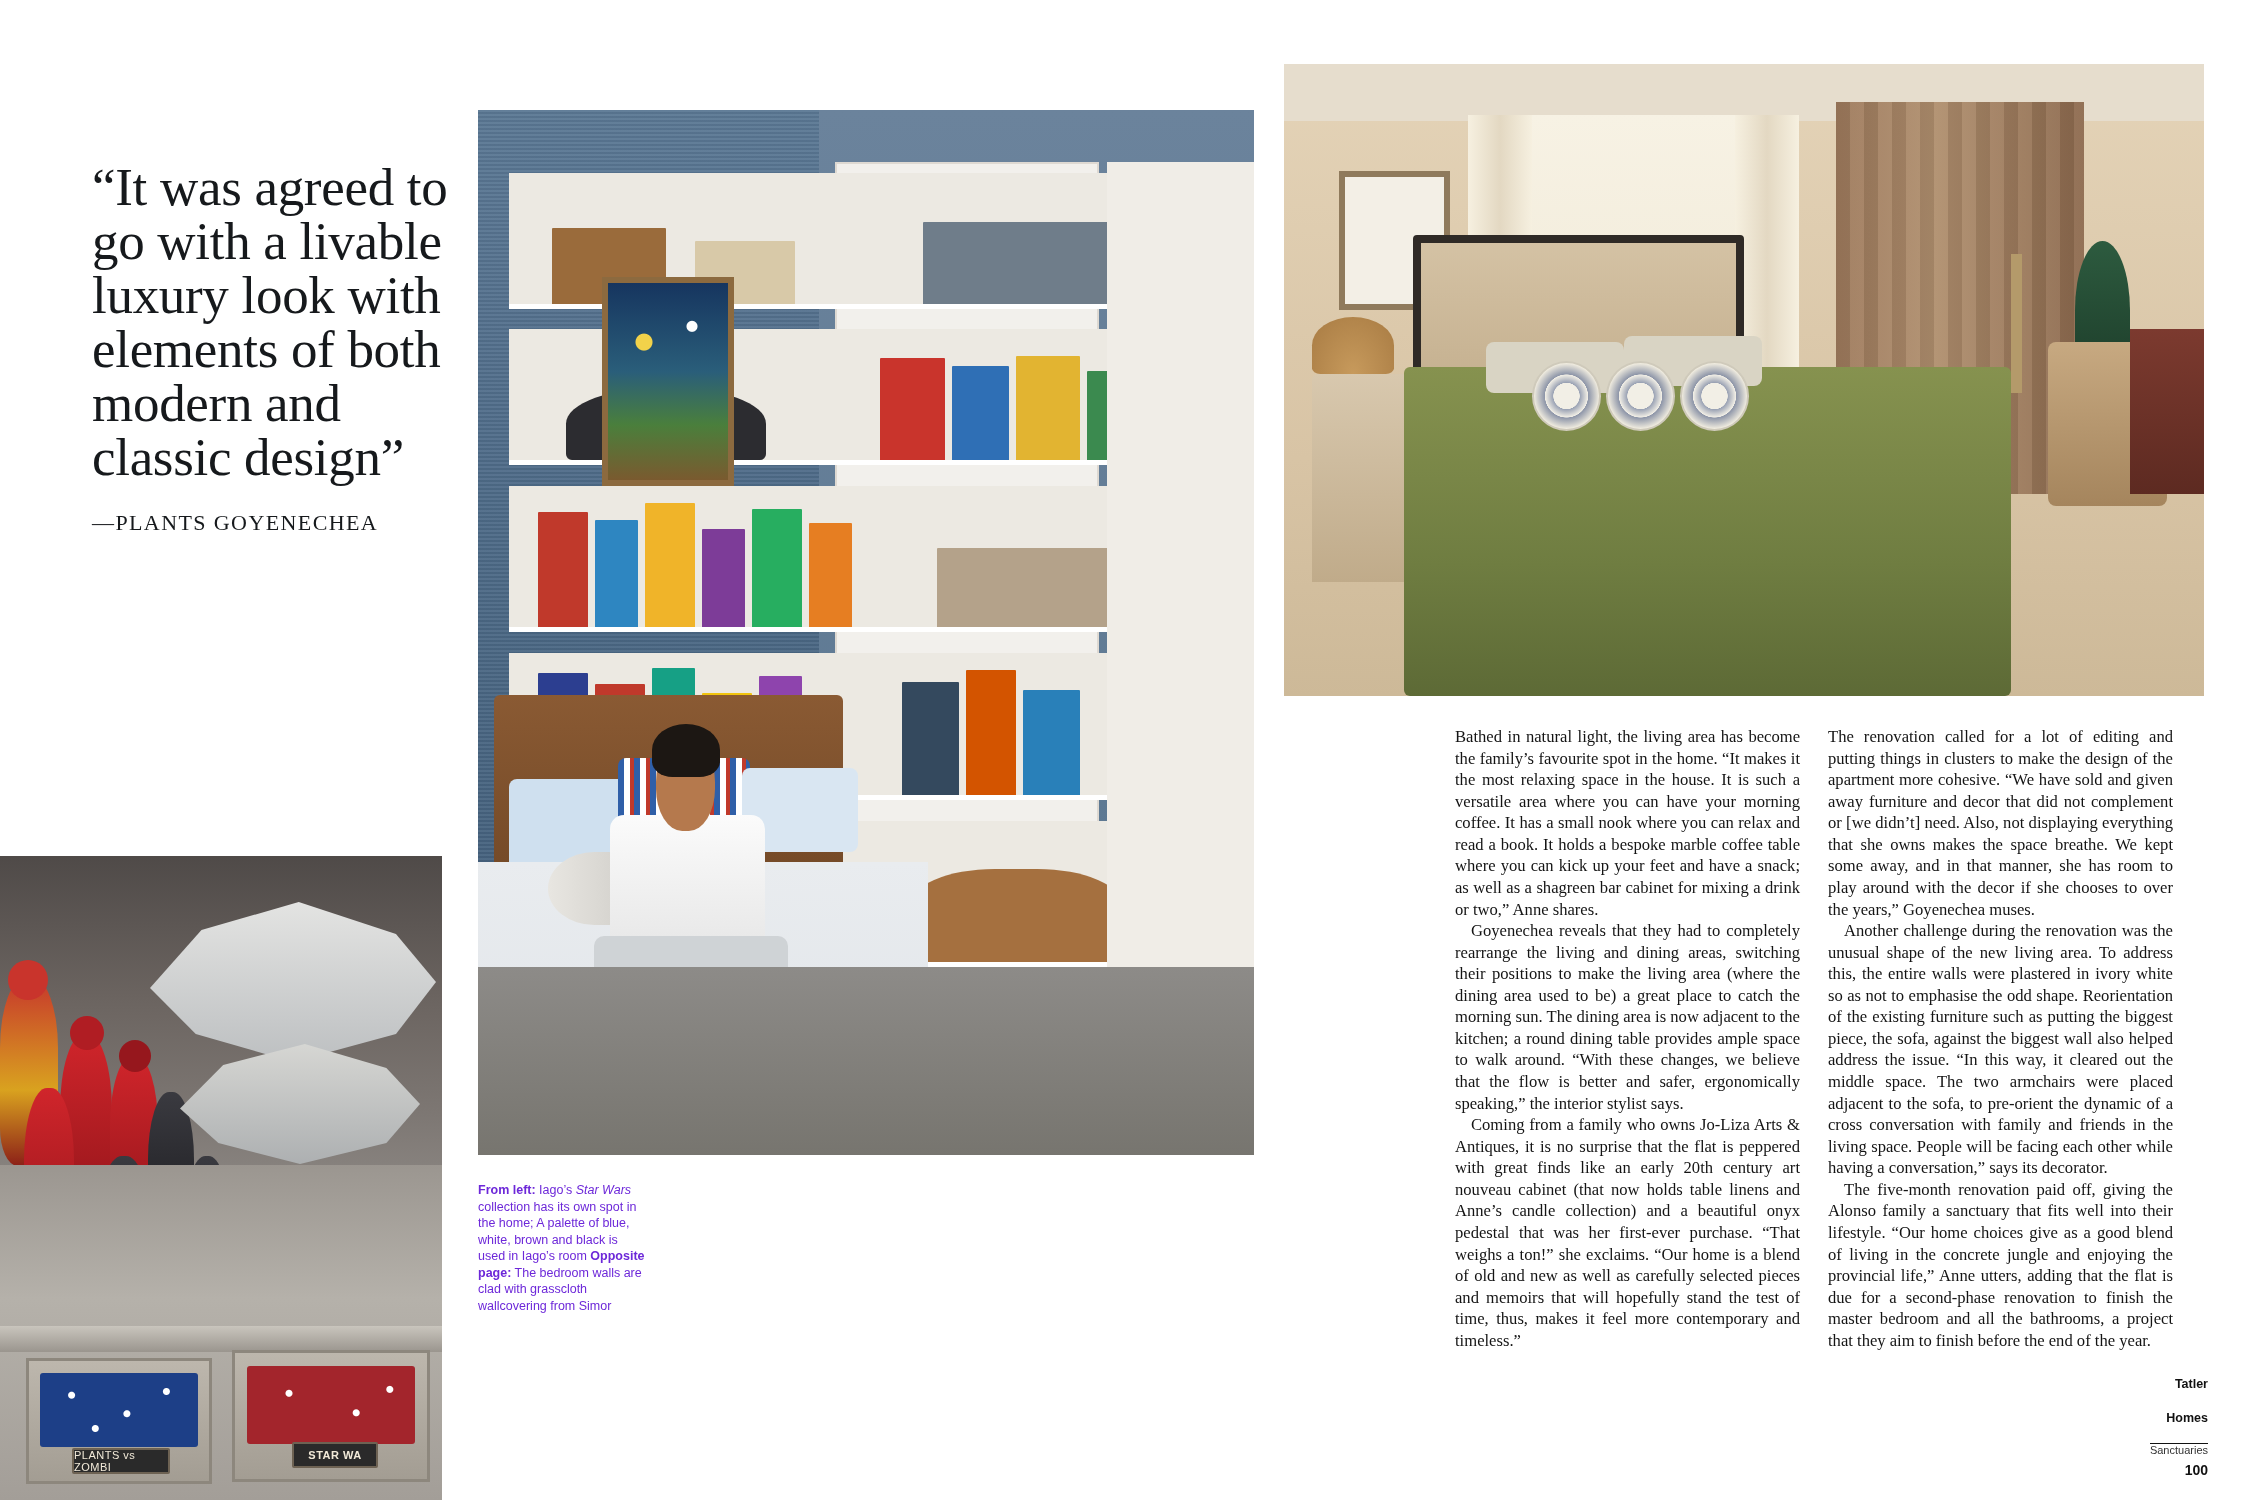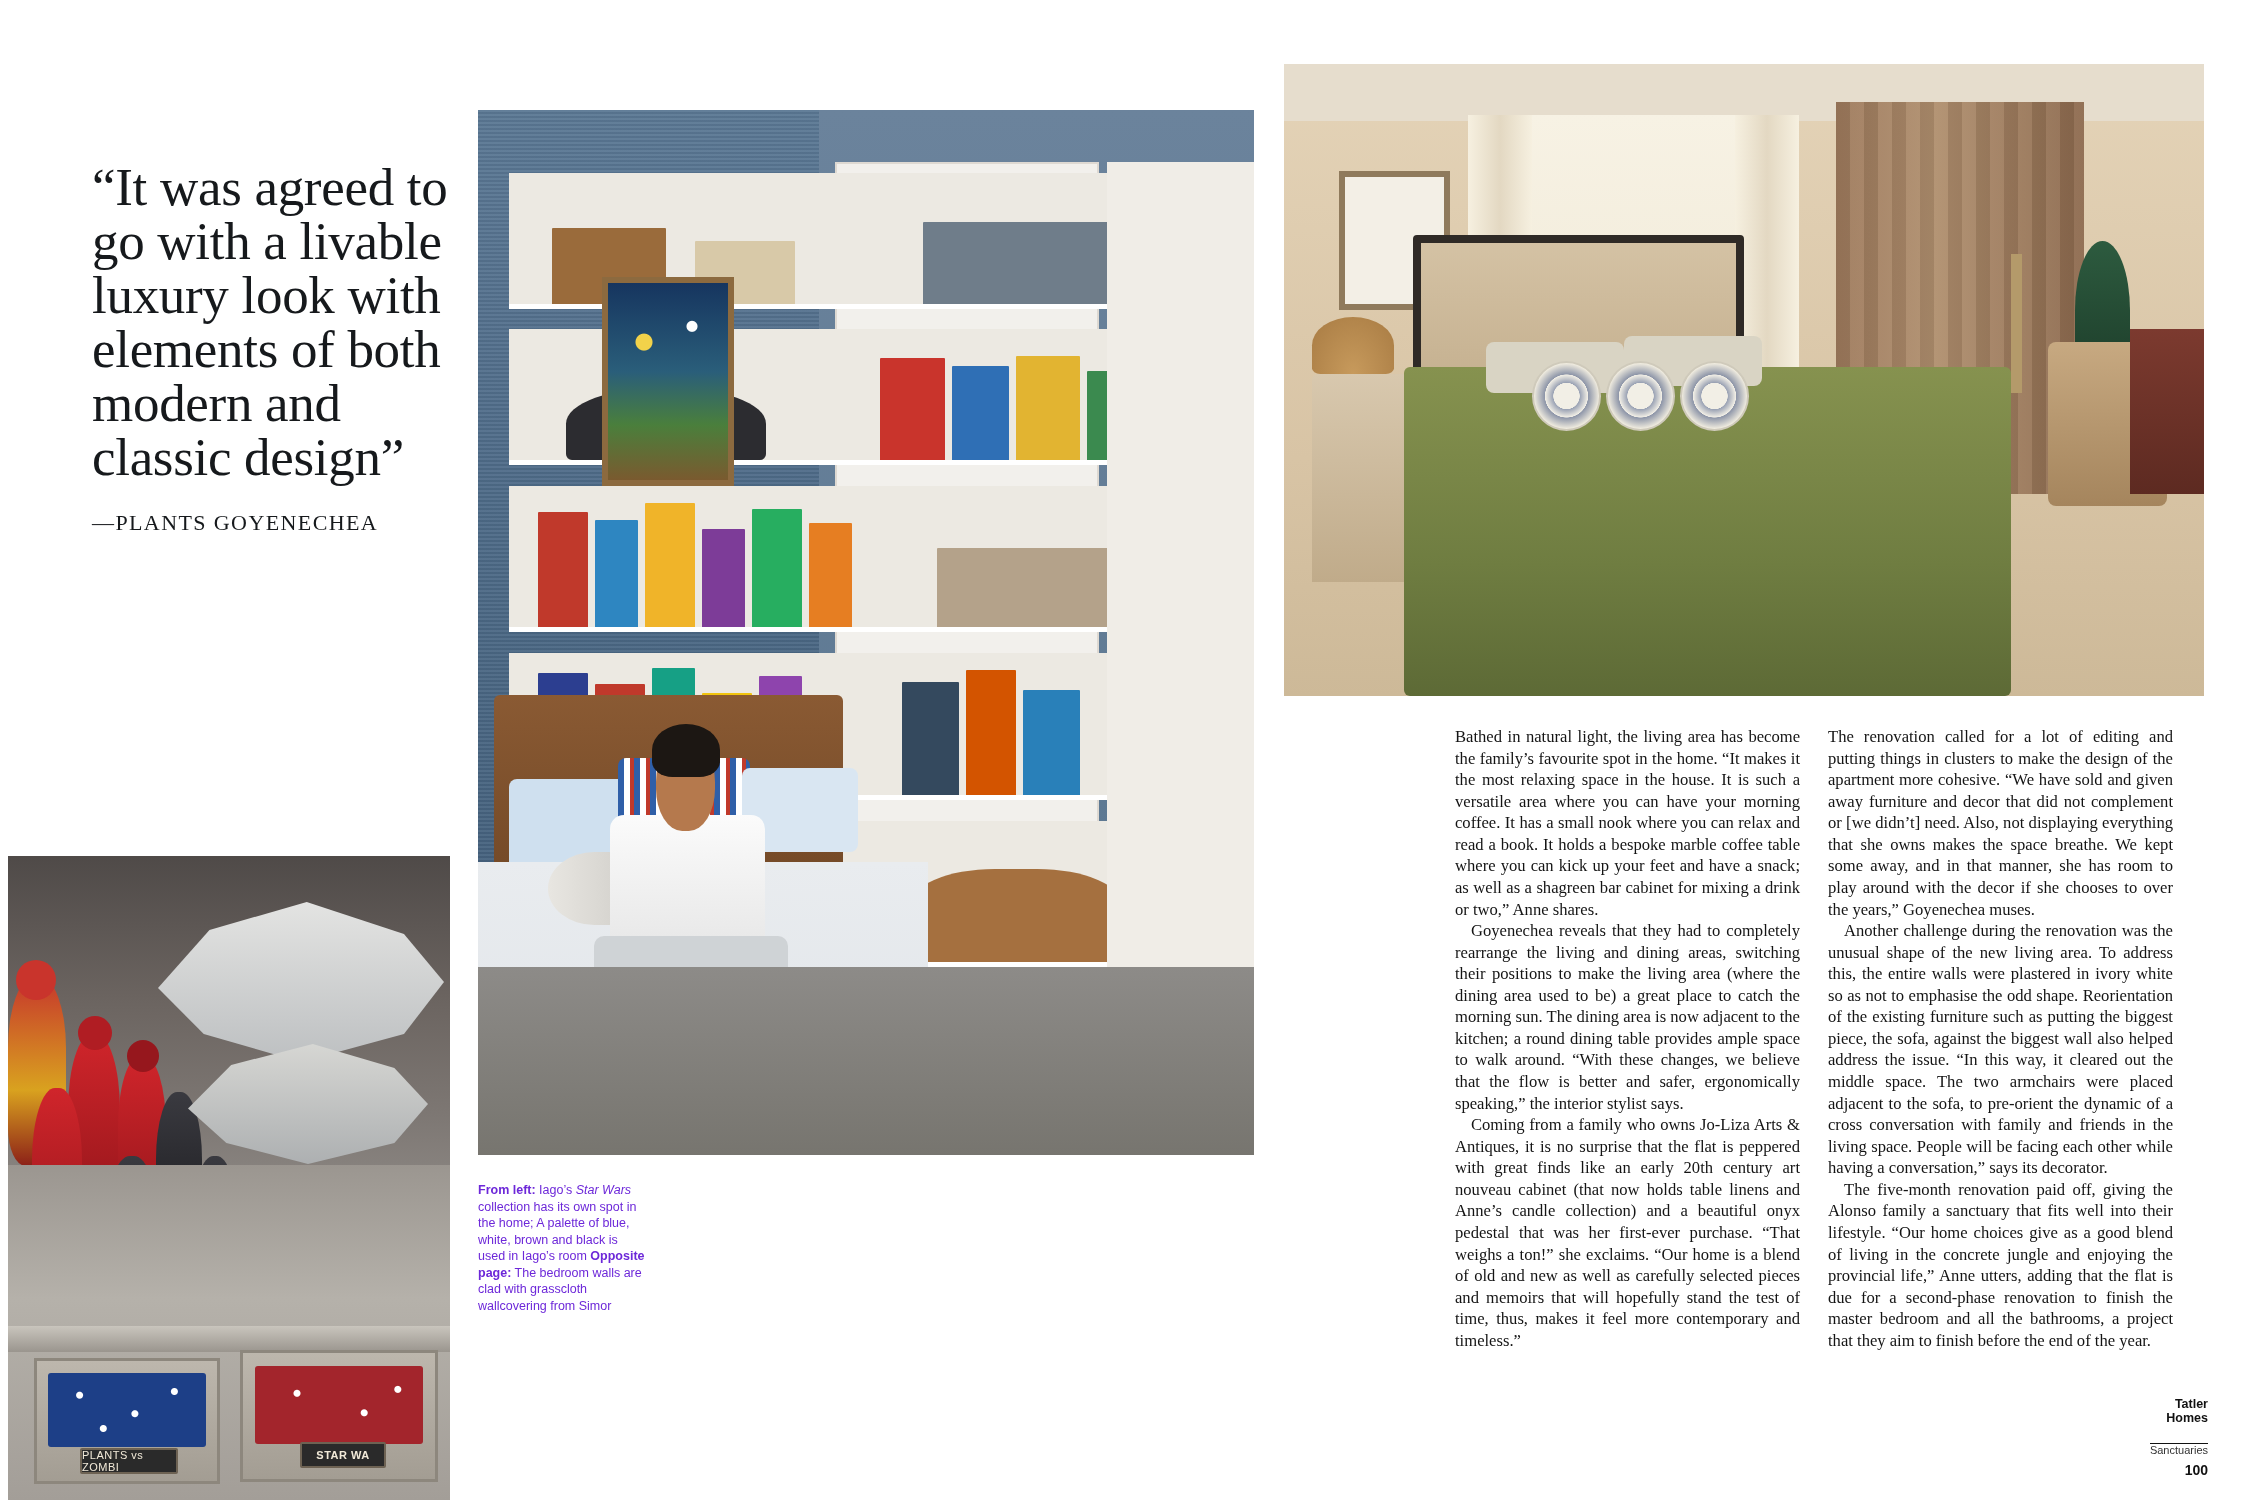--- a/index.html
+++ b/index.html
@@ -38,21 +38,21 @@
 
   
   .img {
     position: absolute;
     overflow: hidden;
     background: #cfcfcf;
   }
 
   
   #toyshelf {
-    left: 8px; top: 856px; width: 442px; height: 644px;
+    left: 0px; top: 856px; width: 442px; height: 644px;
   }
   .toy-bg {
     position: absolute; inset: 0;
     background:
       linear-gradient(180deg, #4f4a48 0%, #6b6460 22%, #7d7773 40%, #8b8682 52%, #8e8a86 100%);
   }
   .toy-shelf-body {
     position: absolute; left: 0; bottom: 0; width: 100%; height: 52%;
     background: linear-gradient(180deg, #9b9690 0%, #b5b1aa 40%, #a39e98 100%);
   }
@@ -315,20 +315,21 @@
 
   
   .folio {
     position: absolute; right: 42px; bottom: 22px;
     text-align: right;
   }
   .folio .brand {
     font-family: "Liberation Sans", sans-serif;
     font-size: 12.5px; font-weight: 700; line-height: 1.12;
     color: #111;
+    margin-top: 20px;
   }
   .folio .section {
     font-family: "Liberation Sans", sans-serif;
     font-size: 11px; color: #333;
     margin-top: 18px;
     border-top: 1px solid #111;
     padding-top: 0;
   }
   .folio .pagenum {
     font-family: "Liberation Sans", sans-serif;

